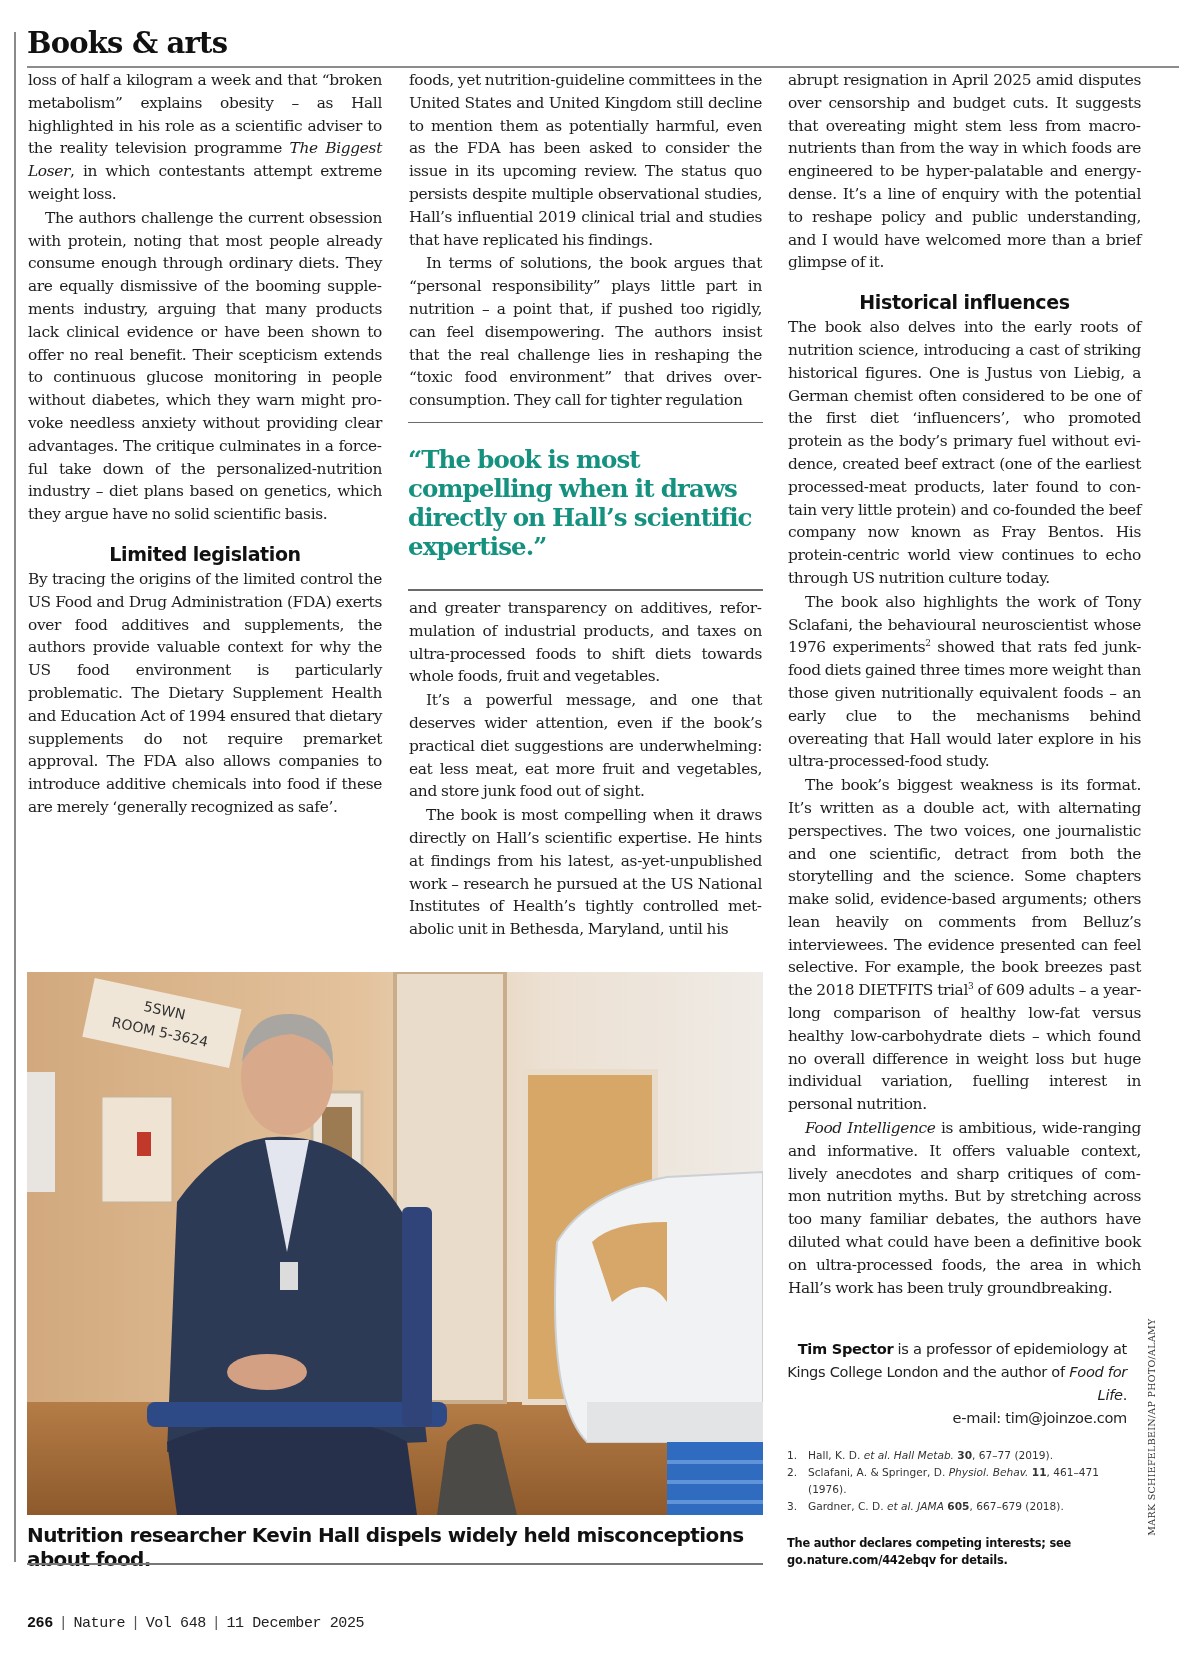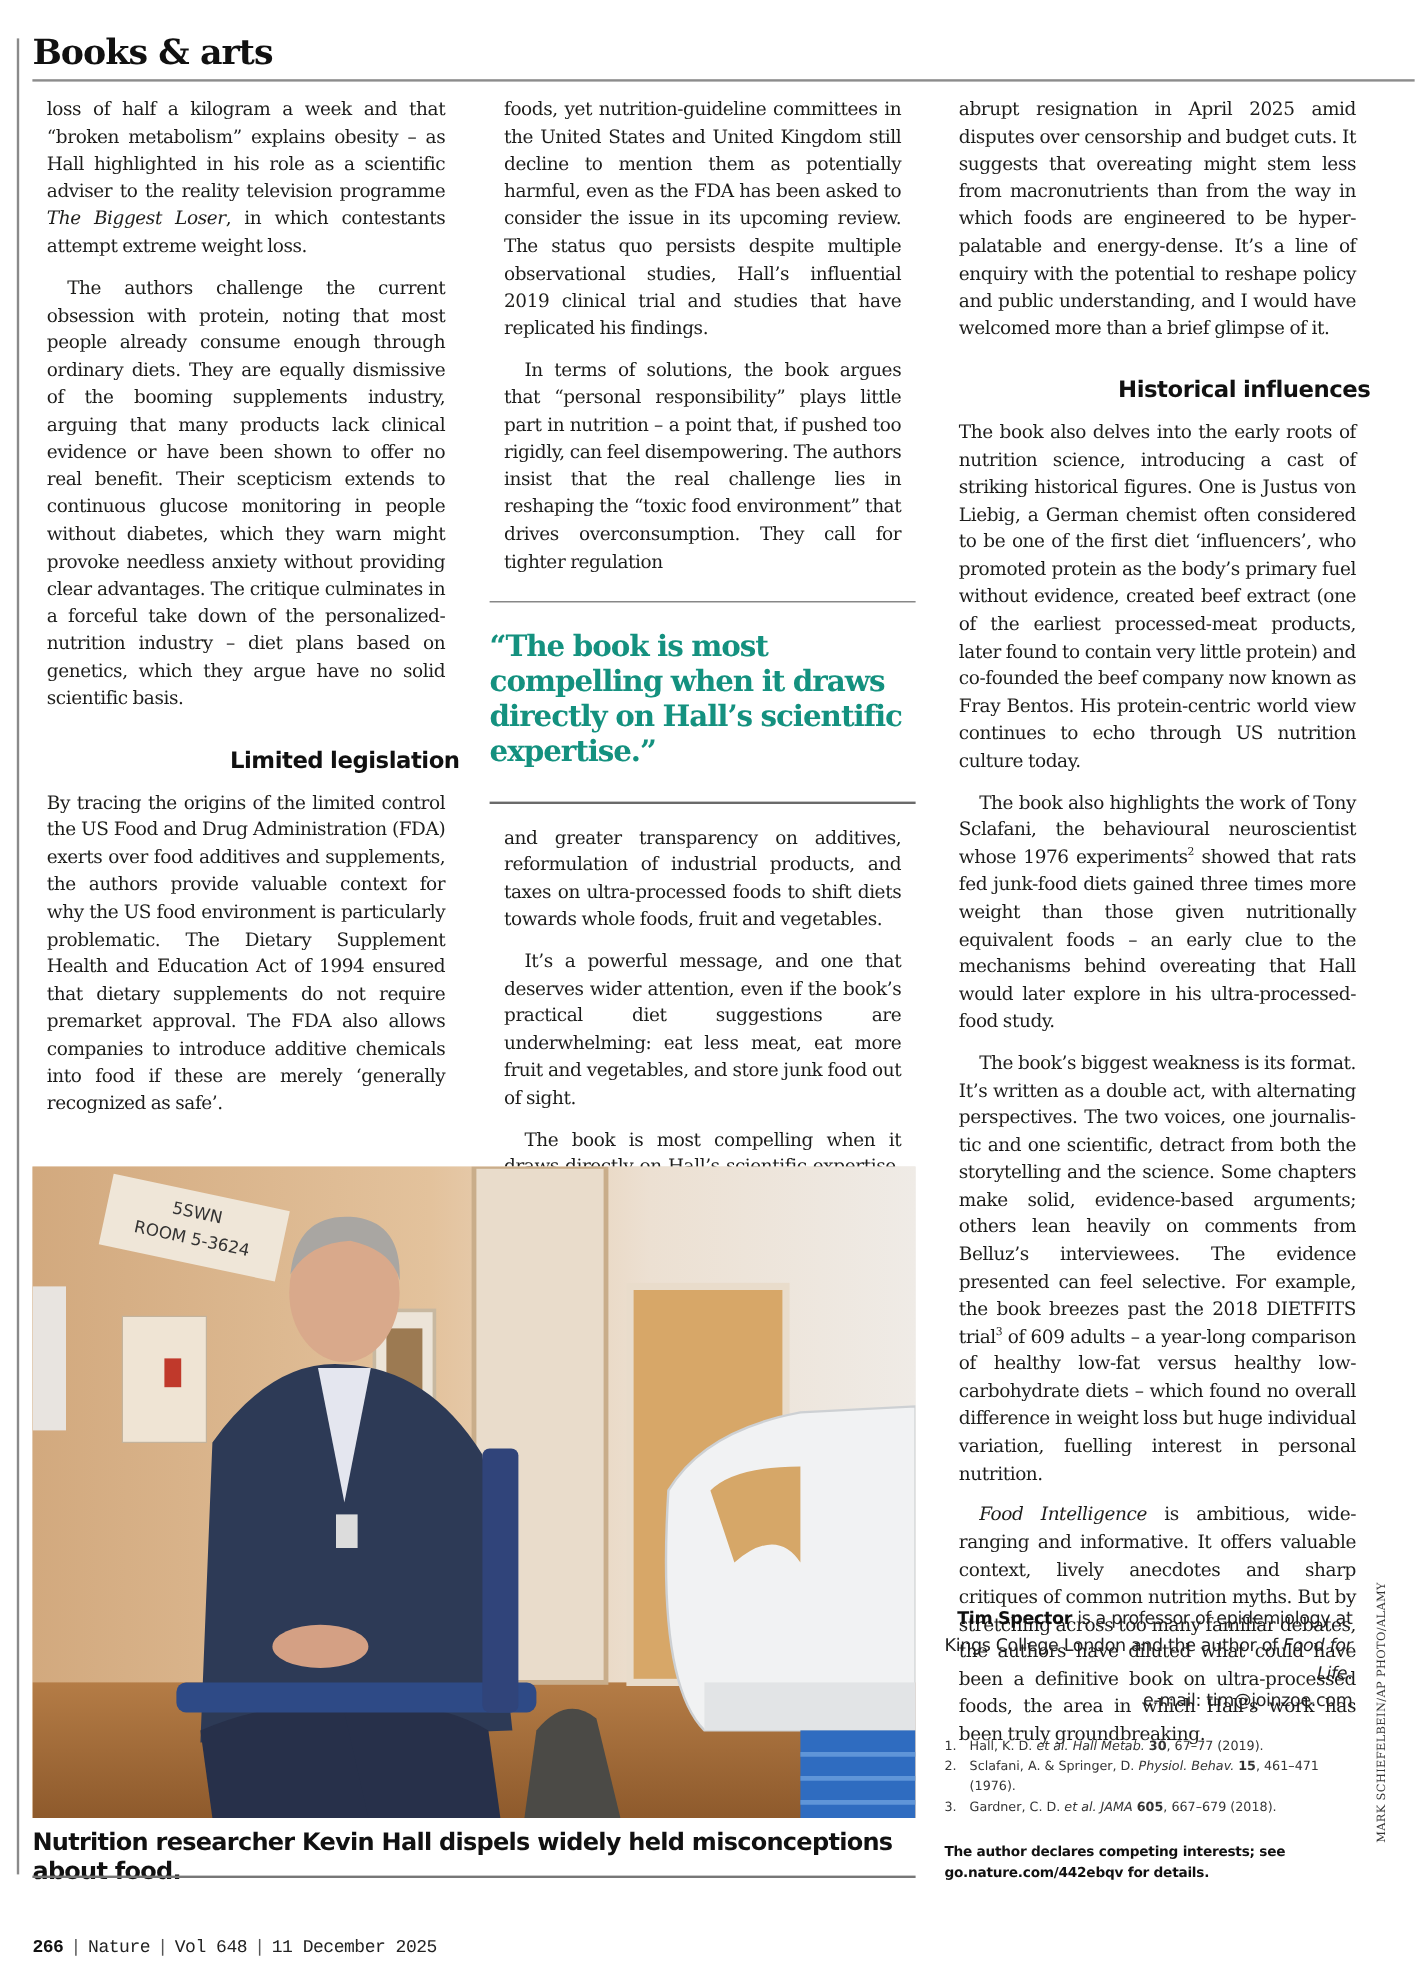--- a/index.html
+++ b/index.html
@@ -19,25 +19,25 @@
     }
 
     .col {
       position: absolute; top: 68px; font-size: 15.4px; line-height: 22.8px; text-align: justify;
       hyphens: manual; letter-spacing: -0.35px; word-spacing: -0.5px;
     }
     .col1 { left: 27px; width: 356px; }
     .col2 { left: 408px; width: 355px; }
     .col3 { left: 787px; width: 355px; }
 
-    .col p { margin: 12px; }
+    .col p { margin: 1px; }
     .col p.indent { text-indent: 17px; }
     .col h2 {
       font-family: "DejaVu Sans", "Liberation Sans", sans-serif; font-weight: bold; font-size: 19px;
-      letter-spacing: -0.4px; margin: 28px 0 2px 0; line-height: 24px; color: #111; text-align: right;
+      letter-spacing: -0.4px; margin: 16px 0 2px 0; line-height: 24px; color: #111; text-align: center;
     }
     .col sup { font-size: 9px; line-height: 0; vertical-align: super; }
 
     .pull-rule { height: 1.5px; background: #6a6a6a; width: 355px; }
     .pull-quote {
       font-family: "DejaVu Serif", serif; font-weight: bold; color: #14917f;
       font-size: 24.5px; line-height: 29px; letter-spacing: -0.9px; text-align: left;
       padding: 6px 0 0 0; height: 150px; margin-top: 16px;
     }
 
@@ -180,21 +180,21 @@
 
 <div class="photo-credit">MARK SCHIEFELBEIN/AP PHOTO/ALAMY</div>
 
 <div class="bio">
   <b>Tim Spector</b><span> is a professor of epidemiology at Kings College London and the author of </span><i>Food for Life</i><span>.</span><br>
   <span>e-mail: tim@joinzoe.com</span>
 </div>
 
 <ol class="refs">
   <li><span class="num">1.</span><span>Hall, K. D. </span><i>et al.</i><i> Hall Metab. </i><b>30</b><span>, 67–77 (2019).</span></li>
-  <li><span class="num">2.</span><span>Sclafani, A. &amp; Springer, D. </span><i>Physiol. Behav. </i><b>15</b><span>, 461–471 (1976).</span></li>
+  <li><span class="num">2.</span><span>Sclafani, A. &amp; Springer, D. </span><i>Physiol. Behav. </i><b>11</b><span>, 461–471 (1976).</span></li>
   <li><span class="num">3.</span><span>Gardner, C. D. </span><i>et al.</i><i> JAMA </i><b>605</b><span>, 667–679 (2018).</span></li>
 </ol>
 
 <div class="competing">The author declares competing interests; see go.nature.com/442ebqv for details.</div>
 
 <div class="folio">
   <span class="pg">266</span><span class="sep">|</span><span>Nature</span><span class="sep">|</span><span>Vol 648</span><span class="sep">|</span><span>11 December 2025</span>
 </div>
 
 </body></html>

